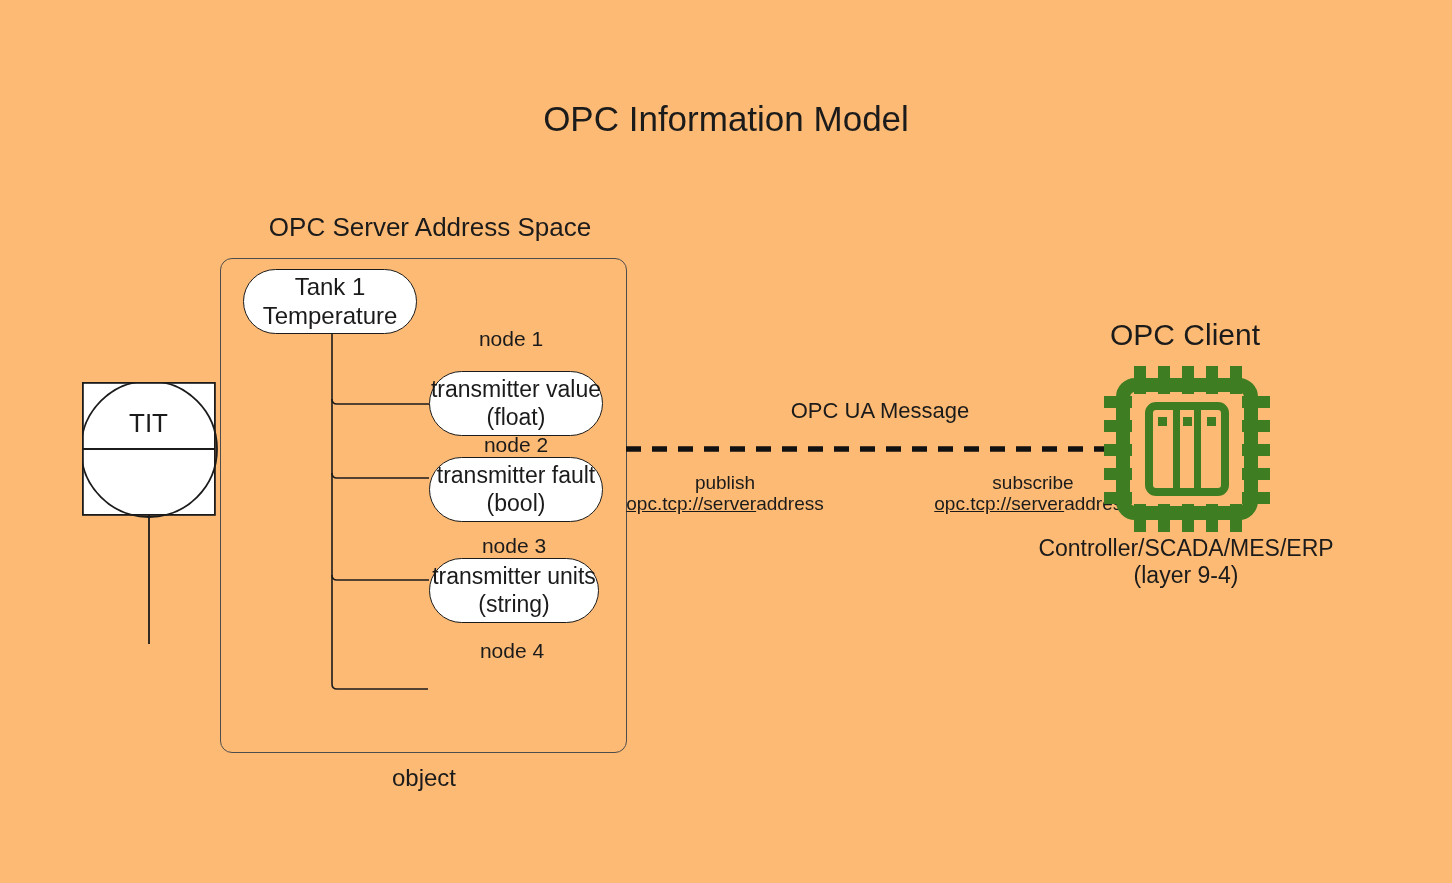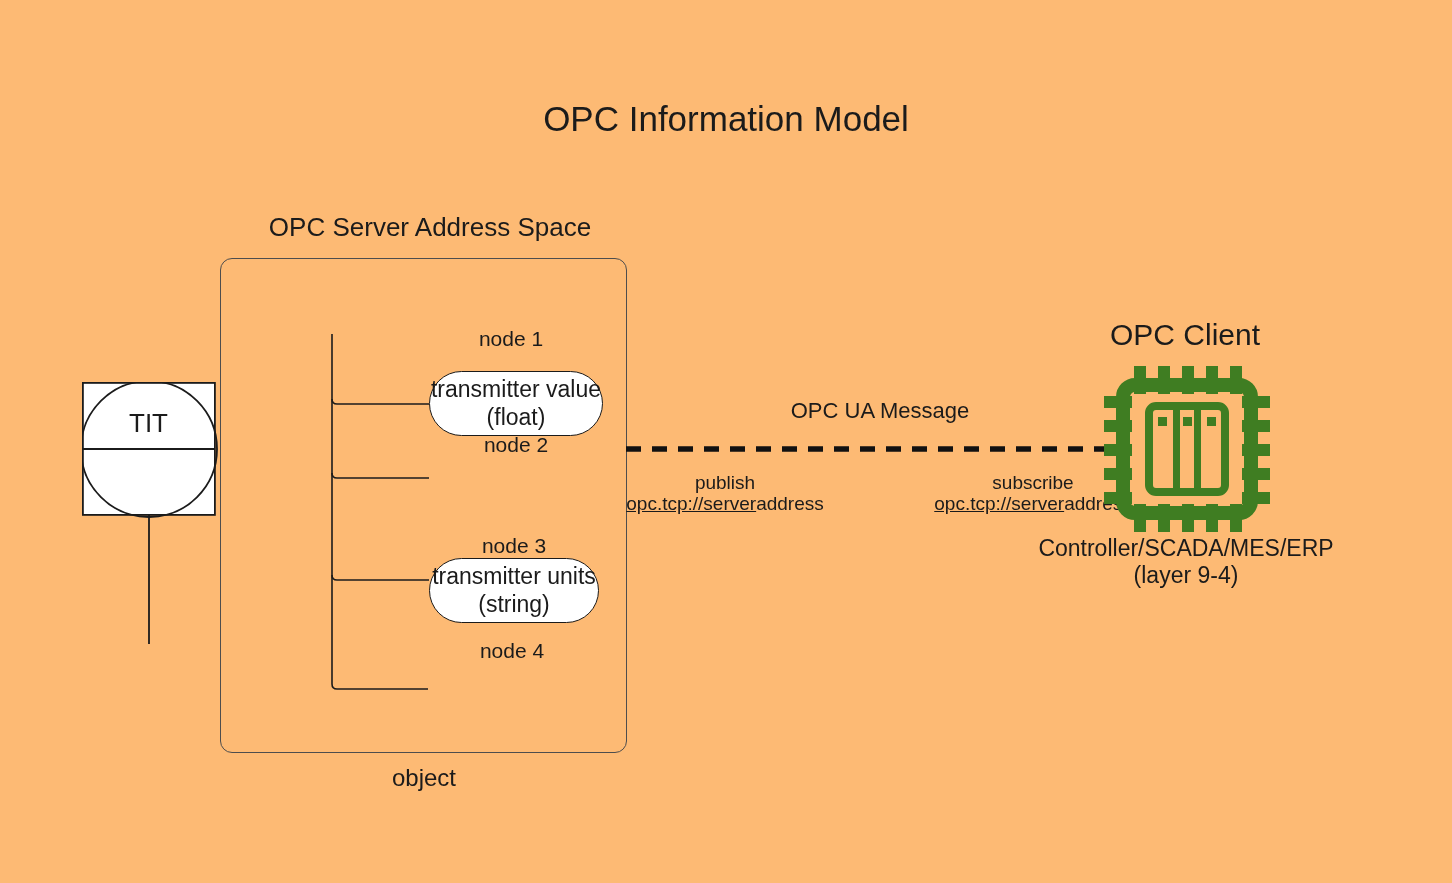--- a/index.html
+++ b/index.html
@@ -169,29 +169,37 @@
       <path d="M 332,399 Q 332,404 337,404 L 429,404"></path>
 
       <path d="M 332,473 Q 332,478 337,478 L 429,478"></path>
 
       <path d="M 332,575 Q 332,580 337,580 L 429,580"></path>
 
       <path d="M 332,684 Q 332,689 337,689 L 428,689"></path>
     </g>
   </svg>
 
+  <div class="abs capsule" id="node-root-capsule">
+    <span>Tank 1
+Temperature</span>
+  </div>
 
   <div class="abs txt node-tag" id="node-1-tag">node 1</div>
   <div class="abs txt node-tag" id="node-2-tag">node 2</div>
   <div class="abs txt node-tag" id="node-3-tag">node 3</div>
   <div class="abs txt node-tag" id="node-4-tag">node 4</div>
 
   <div class="abs capsule node-capsule" id="node-1-capsule">
     <span>transmitter
 value (float)</span>
+  </div>
+  <div class="abs capsule node-capsule" id="node-2-capsule">
+    <span>transmitter
+fault (bool)</span>
   </div>
   <div class="abs capsule node-capsule" id="node-3-capsule">
     <span>transmitter
 units (string)</span>
   </div>
 
   <div class="abs txt" id="object-label">object</div>
 
   <div class="abs txt" id="opc-ua-message-label">OPC UA Message</div>
 

